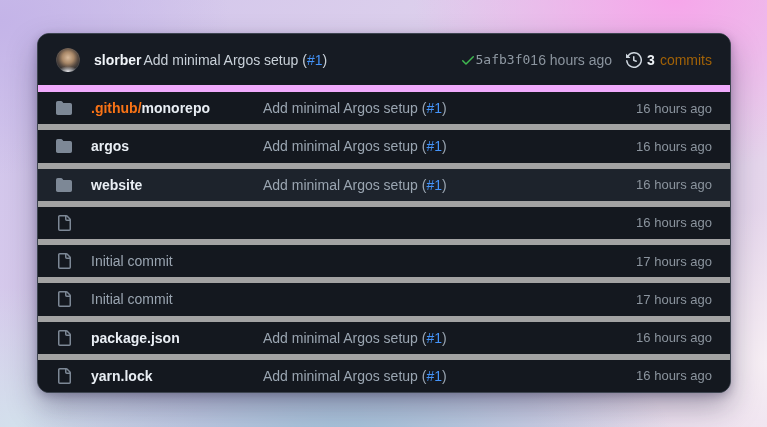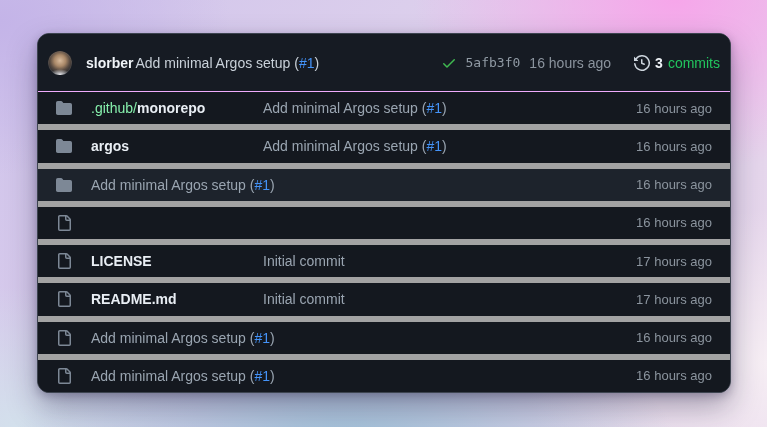--- a/index.html
+++ b/index.html
@@ -25,57 +25,57 @@
     display:flex; flex-direction:column;
     overflow:hidden;
     color:#e9eef4;
     font-size:14px;
   }
 
   
   .hdr {
     height:58px; flex:0 0 58px;
     display:flex; align-items:center;
-    padding:0 10px;
+    padding:0 18px;
     background:#161b23;
-    border-bottom:1px solid #f0abfc;
+    border-bottom:7px solid #f0abfc;
   }
   .avatar {
     width:24px; height:24px; border-radius:50%; flex:0 0 24px;
     background:
       radial-gradient(60% 32% at 50% 98%, #e9e9ec 0%, rgba(233,233,236,0) 70%),
       radial-gradient(circle at 50% 40%, #d9bb9c 0%, #a98868 30%, #5a4c42 52%, #23262c 75%);
     box-shadow: inset 0 0 0 1px rgba(255,255,255,.08);
   }
   .hdr-left { display:flex; align-items:center; gap:14px; min-width:0; }
   .author { font-weight:700; color:#f0f4f8; }
   .hdr-msg { color:#c9d1d9; margin-left:-6px; }
   .hdr-left .wrap { display:flex; align-items:center; gap:8px; }
   .link { color:#4493f8; cursor:pointer; }
-  .hdr-right { margin-left:auto; display:flex; align-items:center; gap:9px; }
+  .hdr-right { margin-left:auto; display:flex; align-items:center; gap:0; }
   .hash { font-family:"DejaVu Sans Mono","Liberation Mono",monospace; font-size:13px; color:#909aa4; }
   .hdr-time { color:#8b949e; font-size:14px; }
   .commits { display:flex; align-items:center; gap:5px; margin-left:14px; }
   .commits .num { font-weight:700; color:#eef2f6; }
-  .commits .lbl { color:#22c55e; }
+  .commits .lbl { color:#a16207; }
   .icon16 { width:16px; height:16px; display:block; }
 
   
   .rows { flex:1; display:flex; flex-direction:column; }
   .row {
     flex:1; display:flex; align-items:center;
     padding:0 18px;
     background:#14181f;
     cursor:pointer;
   }
   .row + .row { border-top:6px solid #a3a3a3; }
   .row.hl { background:#1d232c; }
   .ficon { width:20px; flex:0 0 20px; margin-right:15px; display:flex; align-items:center; }
   .fname { width:172px; flex:0 0 172px; color:#e9eef4; font-weight:600; white-space:nowrap; }
-  .fname .fprefix { color:#86efac; font-weight:400; }
+  .fname .fprefix { color:#f97316; font-weight:700; }
   .fmsg { flex:1; color:#9aa5b1; white-space:nowrap; overflow:hidden; }
   .ftime { margin-left:auto; color:#8b949e; font-size:13px; white-space:nowrap; }
 </style>
 </head>
 <body>
 
 <div class="card">
 
   <div class="hdr">
     <div class="hdr-left">
@@ -123,68 +123,69 @@
     <span class="fmsg"><span class="m1">Add minimal Argos setup (</span><span class="link m2">#1</span><span class="m3">)</span></span>
     <span class="ftime">16 hours ago</span>
   </div>
 
   <div class="row hl">
     <span class="ficon">
           <svg class="icon16" viewBox="0 0 16 16" aria-hidden="true">
             <path fill="#7d8896" d="M1.75 1A1.75 1.75 0 0 0 0 2.75v10.5C0 14.216.784 15 1.75 15h12.5A1.75 1.75 0 0 0 16 13.25v-8.5A1.75 1.75 0 0 0 14.25 3H7.5a.25.25 0 0 1-.2-.1l-.9-1.2A1.75 1.75 0 0 0 5 1H1.75Z"></path>
           </svg>
         </span>
+    <span class="fname"><span class="fprefix"></span><span class="fmain">website</span></span>
     <span class="fmsg"><span class="m1">Add minimal Argos setup (</span><span class="link m2">#1</span><span class="m3">)</span></span>
     <span class="ftime">16 hours ago</span>
   </div>
 
   <div class="row">
     <span class="ficon">
           <svg class="icon16" viewBox="0 0 16 16" aria-hidden="true">
             <path fill="#7d8896" d="M2 1.75C2 .784 2.784 0 3.75 0h6.586c.464 0 .909.184 1.237.513l2.914 2.914c.329.328.513.773.513 1.237v9.586A1.75 1.75 0 0 1 13.25 16h-9.5A1.75 1.75 0 0 1 2 14.25V1.75Zm1.75-.25a.25.25 0 0 0-.25.25v12.5c0 .138.112.25.25.25h9.5a.25.25 0 0 0 .25-.25V6h-2.75A1.75 1.75 0 0 1 9 4.25V1.5H3.75Zm6.75.062V4.25c0 .138.112.25.25.25h2.688l-.011-.013-2.914-2.914-.013-.011Z"></path>
           </svg>
         </span>
     <span class="ftime">16 hours ago</span>
   </div>
 
   <div class="row">
     <span class="ficon">
           <svg class="icon16" viewBox="0 0 16 16" aria-hidden="true">
             <path fill="#7d8896" d="M2 1.75C2 .784 2.784 0 3.75 0h6.586c.464 0 .909.184 1.237.513l2.914 2.914c.329.328.513.773.513 1.237v9.586A1.75 1.75 0 0 1 13.25 16h-9.5A1.75 1.75 0 0 1 2 14.25V1.75Zm1.75-.25a.25.25 0 0 0-.25.25v12.5c0 .138.112.25.25.25h9.5a.25.25 0 0 0 .25-.25V6h-2.75A1.75 1.75 0 0 1 9 4.25V1.5H3.75Zm6.75.062V4.25c0 .138.112.25.25.25h2.688l-.011-.013-2.914-2.914-.013-.011Z"></path>
           </svg>
         </span>
-    <span class="fname"><span class="fprefix"></span><span class="fmain">LICENSE</span></span>
     <span class="fmsg"><span class="m1">Initial commit</span><span class="link m2"></span><span class="m3"></span></span>
     <span class="ftime">17 hours ago</span>
   </div>
 
   <div class="row">
     <span class="ficon">
           <svg class="icon16" viewBox="0 0 16 16" aria-hidden="true">
             <path fill="#7d8896" d="M2 1.75C2 .784 2.784 0 3.75 0h6.586c.464 0 .909.184 1.237.513l2.914 2.914c.329.328.513.773.513 1.237v9.586A1.75 1.75 0 0 1 13.25 16h-9.5A1.75 1.75 0 0 1 2 14.25V1.75Zm1.75-.25a.25.25 0 0 0-.25.25v12.5c0 .138.112.25.25.25h9.5a.25.25 0 0 0 .25-.25V6h-2.75A1.75 1.75 0 0 1 9 4.25V1.5H3.75Zm6.75.062V4.25c0 .138.112.25.25.25h2.688l-.011-.013-2.914-2.914-.013-.011Z"></path>
           </svg>
         </span>
-    <span class="fname"><span class="fprefix"></span><span class="fmain">README.md</span></span>
     <span class="fmsg"><span class="m1">Initial commit</span><span class="link m2"></span><span class="m3"></span></span>
     <span class="ftime">17 hours ago</span>
   </div>
 
   <div class="row">
     <span class="ficon">
           <svg class="icon16" viewBox="0 0 16 16" aria-hidden="true">
             <path fill="#7d8896" d="M2 1.75C2 .784 2.784 0 3.75 0h6.586c.464 0 .909.184 1.237.513l2.914 2.914c.329.328.513.773.513 1.237v9.586A1.75 1.75 0 0 1 13.25 16h-9.5A1.75 1.75 0 0 1 2 14.25V1.75Zm1.75-.25a.25.25 0 0 0-.25.25v12.5c0 .138.112.25.25.25h9.5a.25.25 0 0 0 .25-.25V6h-2.75A1.75 1.75 0 0 1 9 4.25V1.5H3.75Zm6.75.062V4.25c0 .138.112.25.25.25h2.688l-.011-.013-2.914-2.914-.013-.011Z"></path>
           </svg>
         </span>
+    <span class="fname"><span class="fprefix"></span><span class="fmain">package.json</span></span>
     <span class="fmsg"><span class="m1">Add minimal Argos setup (</span><span class="link m2">#1</span><span class="m3">)</span></span>
     <span class="ftime">16 hours ago</span>
   </div>
 
   <div class="row">
     <span class="ficon">
           <svg class="icon16" viewBox="0 0 16 16" aria-hidden="true">
             <path fill="#7d8896" d="M2 1.75C2 .784 2.784 0 3.75 0h6.586c.464 0 .909.184 1.237.513l2.914 2.914c.329.328.513.773.513 1.237v9.586A1.75 1.75 0 0 1 13.25 16h-9.5A1.75 1.75 0 0 1 2 14.25V1.75Zm1.75-.25a.25.25 0 0 0-.25.25v12.5c0 .138.112.25.25.25h9.5a.25.25 0 0 0 .25-.25V6h-2.75A1.75 1.75 0 0 1 9 4.25V1.5H3.75Zm6.75.062V4.25c0 .138.112.25.25.25h2.688l-.011-.013-2.914-2.914-.013-.011Z"></path>
           </svg>
         </span>
+    <span class="fname"><span class="fprefix"></span><span class="fmain">yarn.lock</span></span>
     <span class="fmsg"><span class="m1">Add minimal Argos setup (</span><span class="link m2">#1</span><span class="m3">)</span></span>
     <span class="ftime">16 hours ago</span>
   </div>
 </div>
 </div>
 
 </body></html>

